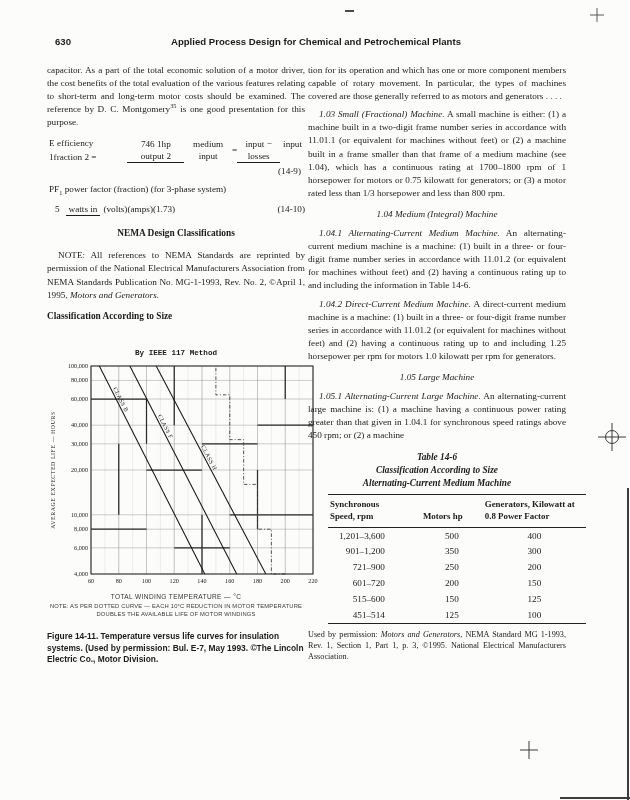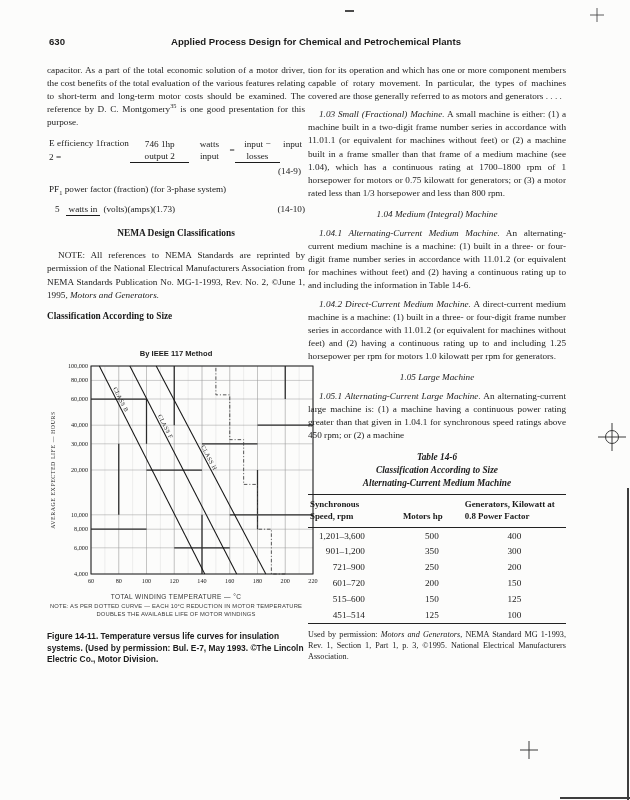--- a/index.html
+++ b/index.html
@@ -1,21 +1,21 @@
 <!DOCTYPE html>
 <html><head>
 <meta charset="utf-8">
 <style>
   html,body{margin:0;padding:0;background:#e8e8e6;}
   .page{position:relative;width:630px;height:800px;background:#fcfcfb;overflow:hidden;
         font-family:"Liberation Serif",serif;color:#1b1b1b;}
   
   .hdr{position:absolute;top:36px;left:47px;width:538px;
        font-family:"Liberation Sans",sans-serif;font-weight:bold;font-size:9.6px;}
-  .hdr .pageno{position:absolute;left:2px;top:0;}
+  .hdr .pageno{position:absolute;left:8px;top:0;}
   .hdr .title{display:block;text-align:center;}
   
   .col{position:absolute;top:64px;width:258px;font-size:9.2px;line-height:13.1px;text-align:justify;}
   .col-left{left:47px;}
   .col-right{left:308px;}
   p{margin:0 0 5px 0;}
   .indent{text-indent:11px;}
   .ital{font-style:italic;}
   sup{font-size:6.3px;vertical-align:super;line-height:0;}
   sub{font-size:6.3px;vertical-align:sub;line-height:0;}
@@ -27,32 +27,32 @@
   .frac .num{padding:0 3px;border-bottom:0.9px solid #1b1b1b;}
   .frac .den{padding:0 3px;}
   .eqtag{text-align:right;margin:0 4px 5px 0;}
   .pfline{margin:4px 0 2px 2px;text-align:left;}
   
   .h-center{text-align:center;font-weight:bold;margin:11px 0 9px 0;font-size:9.4px;}
   .h-left{font-weight:bold;text-align:left;margin:8px 0 6px 0;font-size:9.3px;}
   .h-ital{font-style:italic;text-align:center;margin:8px 0 6px 0;}
   
   .fig{margin-top:12px;text-align:center;}
-  .fig-title{font-family:Liberation Sans, sans-serif;font-weight:bold;font-size:7.6px;margin-bottom:2px;margin-top:24px;}
+  .fig-title{font-family:Liberation Mono, monospace;font-weight:bold;font-size:7.6px;margin-bottom:2px;margin-top:24px;}
   #life-chart{display:block;margin:0 auto;}
   svg text{font-family:"Liberation Serif",serif;}
   .fig-xlabel{font-size:6.5px;letter-spacing:0.4px;margin-top:0;color:#333;font-family:"Liberation Sans",sans-serif;}
   .fig-note{font-size:5.8px;letter-spacing:0.2px;color:#3a3a3a;font-family:"Liberation Sans",sans-serif;line-height:7.6px;}
   .fig-caption{margin-top:13px;font-family:"Liberation Sans",sans-serif;font-weight:bold;
                font-size:8.4px;line-height:11.6px;text-align:left;}
   
   .tblwrap{margin-top:9px;}
   .tbl-title{text-align:center;font-weight:bold;font-size:9.3px;line-height:12.6px;font-style:italic;}
   table{border-collapse:collapse;width:100%;margin-top:5px;
-        border-top:1.3px solid #222;border-bottom:1.3px solid #222;}
+        border-top:1.3px solid #222;border-bottom:1.3px solid #222;margin-left:20px;}
   thead th{border-bottom:1px solid #222;font-size:8.9px;font-weight:bold;
            padding:4px 2px 5px 2px;vertical-align:bottom;line-height:11.5px;}
   td{font-size:9.2px;padding:1.4px 2px;text-align:center;}
   td.c1{text-align:right;padding-right:36px;}
   .tbl-foot{font-size:8.2px;line-height:10.9px;margin-top:6px;text-align:justify;}
   
   .artifact{position:absolute;pointer-events:none;}
 </style>
 </head>
 <body>
@@ -64,21 +64,21 @@
     <span class="title">Applied Process Design for Chemical and Petrochemical Plants</span>
   </div>
 
   <div class="col col-left">
     <p class="para"><span>capacitor. As a part of the total economic solution of a motor driver, the cost benefits of the total evaluation of the various features relating to short-term and long-term motor costs should be examined. The reference by D. C. Montgomery</span><sup>35</sup><span> is one good presentation for this purpose.</span></p>
 
     <div class="eqrow">
       <span>E efficiency 1fraction 2 =</span>
       <span class="frac">
         <span class="num">746 1hp output 2</span>
-        <span class="den">watts input</span>
+        <span class="den">medium input</span>
       </span>
       <span>=</span>
       <span class="frac">
         <span class="num">input − losses</span>
         <span class="den">input</span>
       </span>
     </div>
     <div class="eqtag">(14-9)</div>
 
     <div class="pfline"><span>PF</span><sub>1</sub><span> power factor (fraction) (for 3-phase system)</span></div>
@@ -89,21 +89,21 @@
         <span class="frac">
           <span class="num">watts in</span>
           <span class="den">(volts)(amps)(1.73)</span>
         </span>
       </span>
       <span>(14-10)</span>
     </div>
 
     <div class="h-center">NEMA Design Classifications</div>
 
-    <p class="para indent"><span>NOTE: All references to NEMA Standards are reprinted by permission of the National Electrical Manufacturers Association from NEMA Standards Publication No. MG-1-1993, Rev. No. 2, ©June 1, 1995, </span><span class="ital">Motors and Generators.</span></p>
+    <p class="para indent"><span>NOTE: All references to NEMA Standards are reprinted by permission of the National Electrical Manufacturers Association from NEMA Standards Publication No. MG-1-1993, Rev. No. 2, ©April 1, 1995, </span><span class="ital">Motors and Generators.</span></p>
 
     <div class="h-left">Classification According to Size</div>
 
 
     <div class="fig">
       <div class="fig-title">By IEEE 117 Method</div>
       <svg id="life-chart" width="272" height="228" viewBox="0 0 272 228">
           <line x1="44" y1="4" x2="44" y2="212" stroke="#d2d2d0" stroke-width="0.35"></line>
           <line x1="57.875" y1="4" x2="57.875" y2="212" stroke="#d2d2d0" stroke-width="0.35"></line>
           <line x1="71.75" y1="4" x2="71.75" y2="212" stroke="#d2d2d0" stroke-width="0.35"></line>

